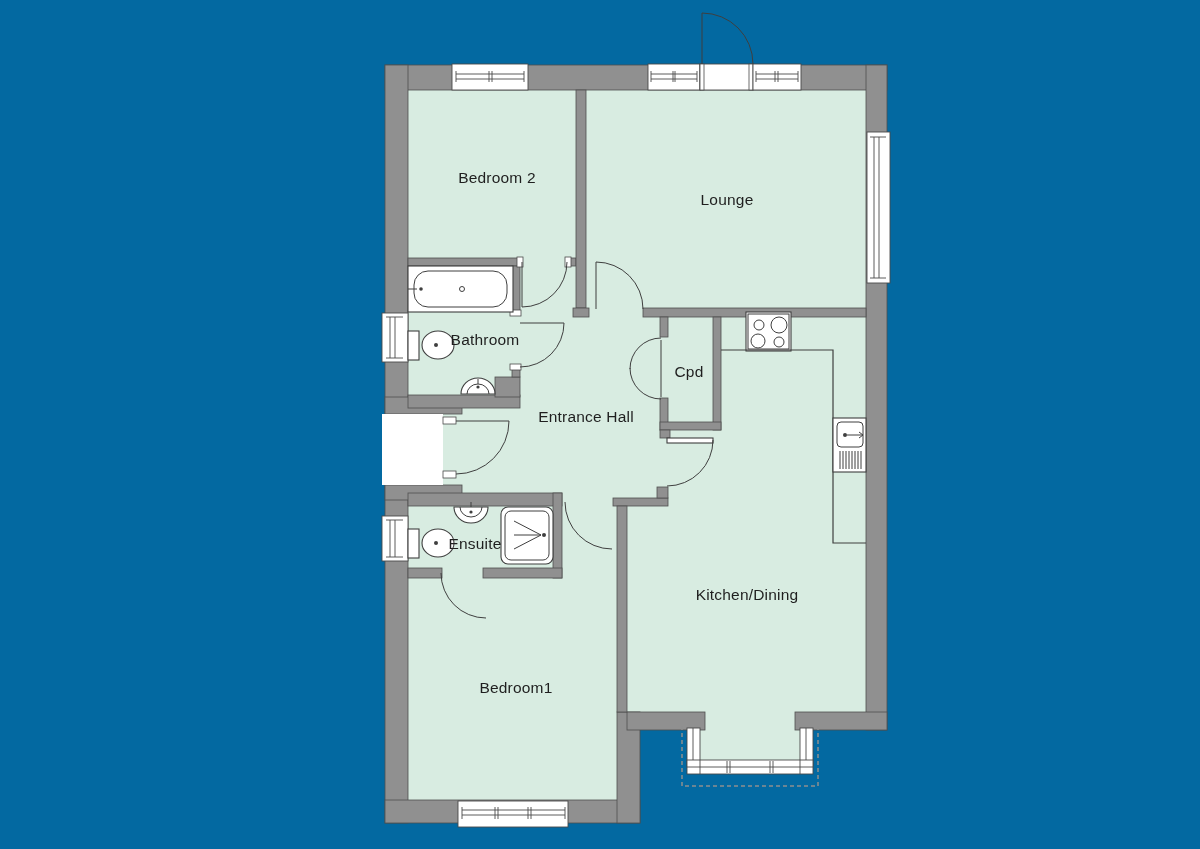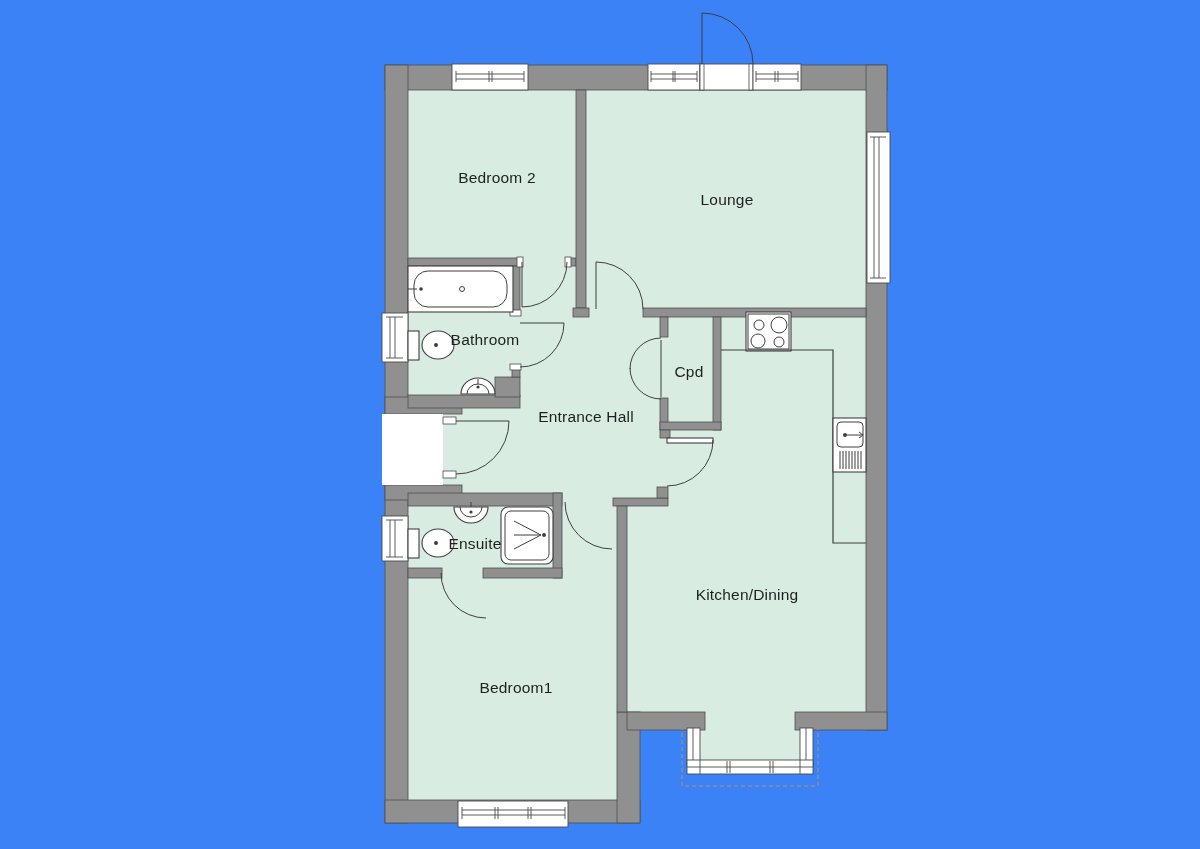--- a/index.html
+++ b/index.html
@@ -1,16 +1,16 @@
 <!DOCTYPE html>
 <html><head>
 <meta charset="utf-8">
 <style>
   html,body{margin:0;padding:0;background:#ffffff;}
-  .stage{width:1200px;height:849px;background:#3b82f6;position:relative;overflow:hidden;}
+  .stage{width:1200px;height:849px;background:#0369a1;position:relative;overflow:hidden;}
   svg{display:block;}
   .floor{fill:#d8ece1;stroke:none;}
   .wall{fill:#909090;stroke:#4f4f4f;stroke-width:0.8;}
   .win{fill:#ffffff;stroke:#4a4a4a;stroke-width:0.9;}
   .winline{stroke:#4a4a4a;stroke-width:0.9;fill:none;}
   .jamb{fill:#ffffff;stroke:#4a4a4a;stroke-width:0.8;}
   .fx{fill:#ffffff;stroke:#3f3f3f;stroke-width:1.1;}
   .fxline{fill:none;stroke:#3f3f3f;stroke-width:1;}
   .fxdot{fill:#3f3f3f;stroke:none;}
   .door{fill:none;stroke:#3f3f3f;stroke-width:1;}

